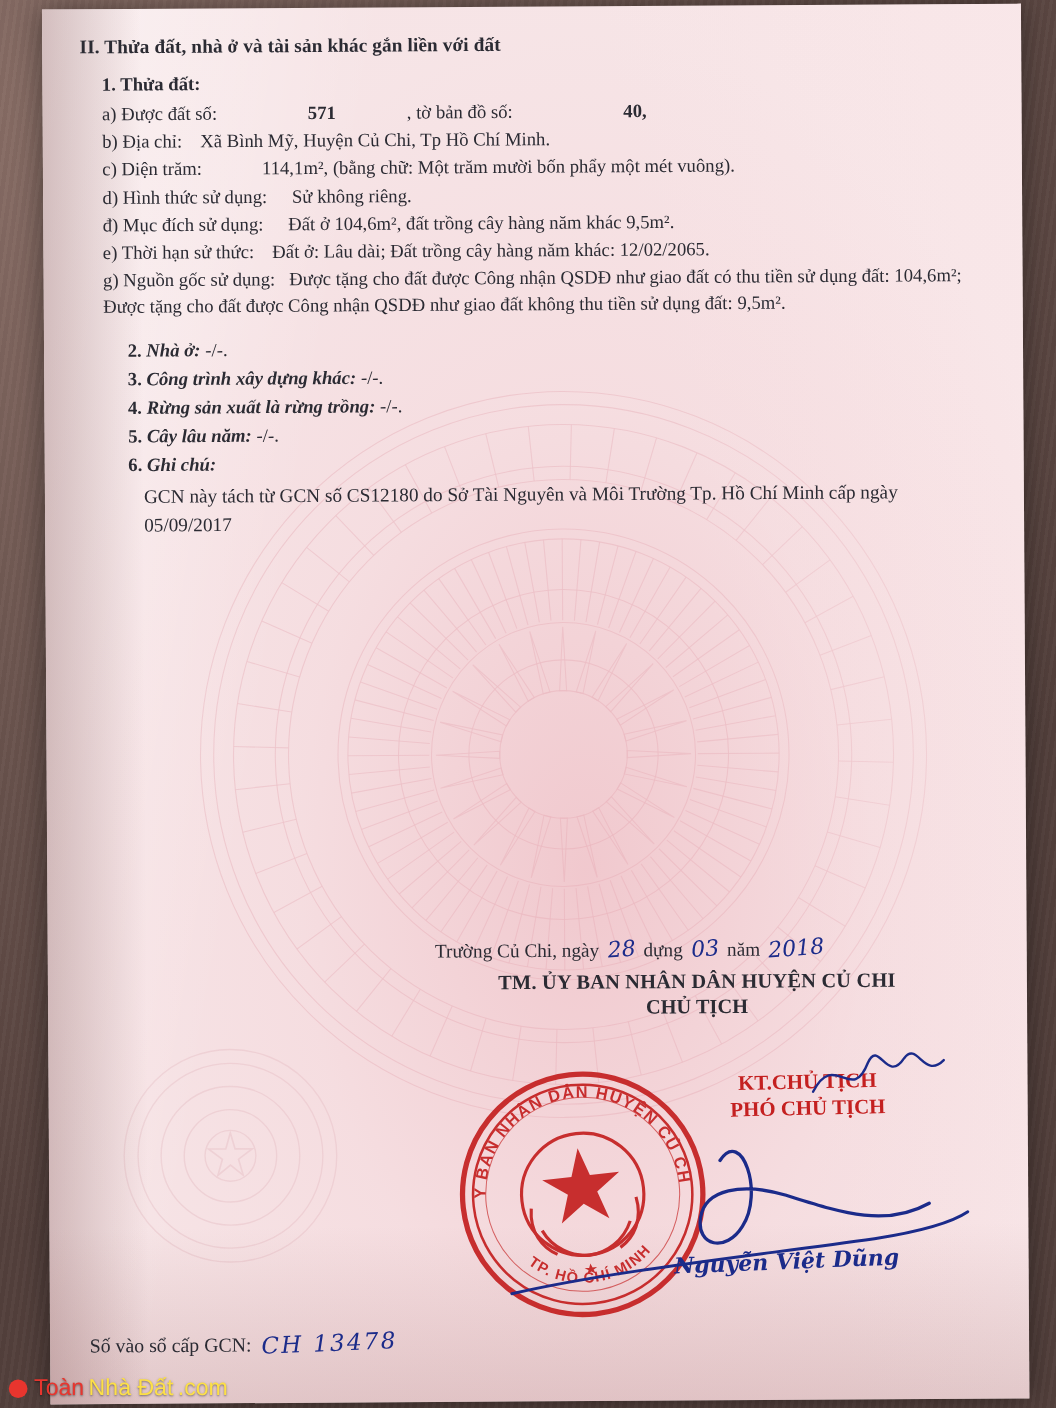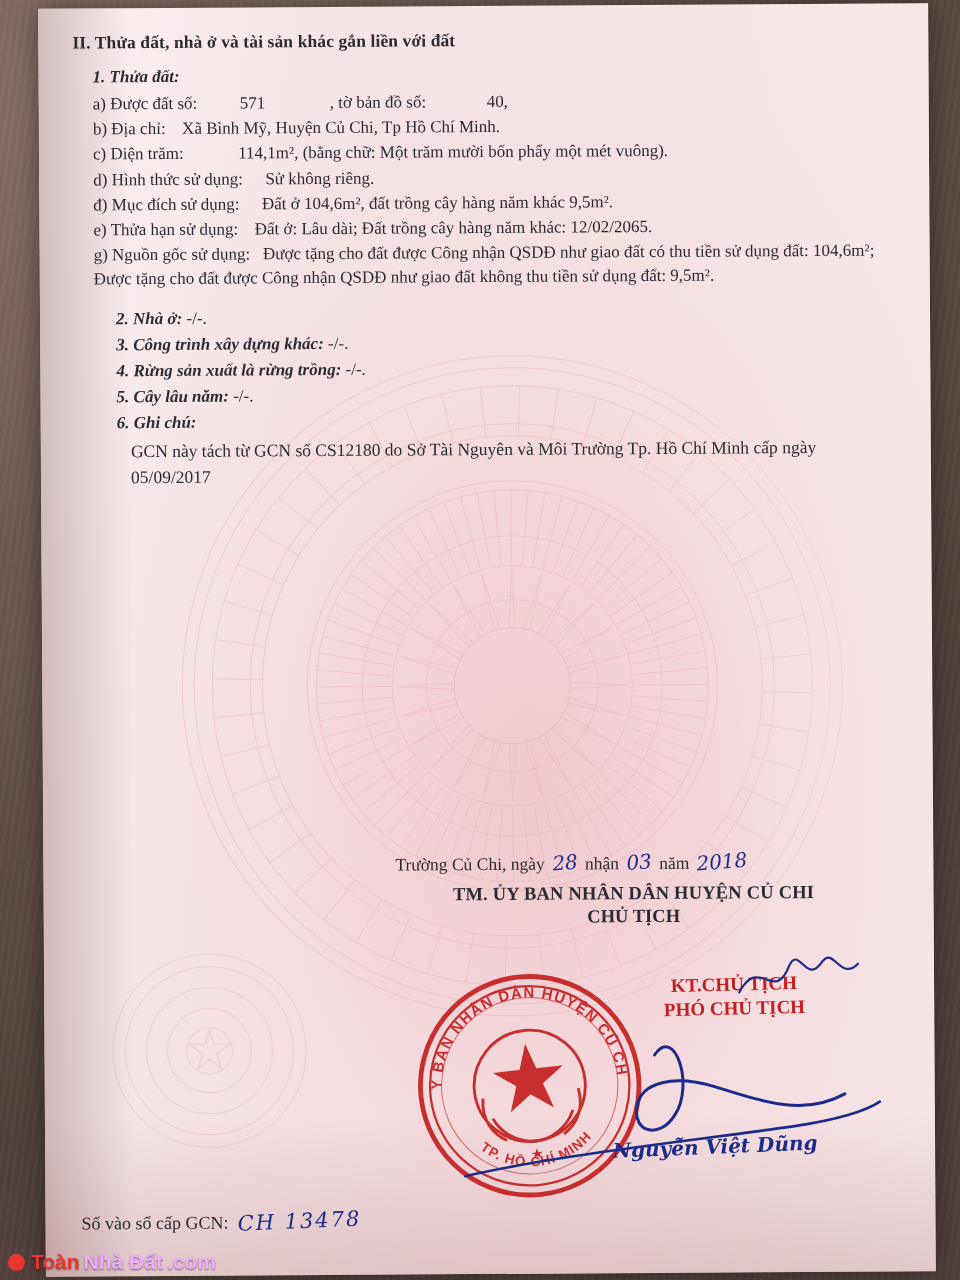--- a/index.html
+++ b/index.html
@@ -67,28 +67,28 @@
   
   .content{
     position:absolute;left:28px;top:24px;width:830px;
     color:#2b2b33;
   }
   .h-sec{
     font-weight:bold;font-size:17.5px;letter-spacing:.1px;
     margin:0 0 12px 6px;
   }
   .lvl1{margin-left:26px;font-size:17px;line-height:1.42;}
-  .lvl1 b{font-weight:normal;}
+  .lvl1 b{font-weight:bold;margin-left:40px;}
   .row{margin:0 0 1px 0;white-space:nowrap;}
   .row.wrap{white-space:normal;}
   .lbl{display:inline-block;}
   .val{}
   .item{margin:0 0 4px 0;font-size:17px;}
   .item .t{font-weight:bold;font-style:italic;}
-  .num{font-weight:bold;font-style:italic;}
+  .num{font-weight:bold;}
   .note-body{margin-left:14px;font-size:17.5px;line-height:1.45;}
   ul,li{list-style:none;margin:0;padding:0;}
 
   .sec2{margin-top:18px;margin-left:48px;}
   .sec2 .item{margin-bottom:6px;}
 
   
   .sign{
     position:absolute;left:330px;top:845px;width:520px;text-align:center;
     color:#2b2b33;
@@ -129,24 +129,24 @@
   }
   .bottom .hand-num{
     font-family:"DejaVu Serif", serif;color:#1b2b8a;font-size:21px;
     font-style:italic;display:inline-block;transform:rotate(-2deg);margin-left:4px;
     letter-spacing:2px;
   }
 
   
   .wm{
     position:absolute;left:8px;bottom:6px;display:flex;align-items:center;gap:4px;
-    color:#e8352e;font-family:"Liberation Sans", sans-serif;font-weight:bold;font-size:21px;
+    color:#e8352e;font-family:"Liberation Sans", sans-serif;font-weight:normal;font-size:21px;
     text-shadow:0 1px 2px rgba(0,0,0,.5);
   }
-  .wm .w2{color:#f0abfc;}
+  .wm .w2{color:#fde047;}
   .wm .dot{
     width:17px;height:17px;border-radius:50%;
     background:#e8352e;display:inline-block;margin-right:2px;
   }
 </style>
 </head>
 <body>
 
 <div id="desk"></div>
 
@@ -369,21 +369,21 @@
         <span class="val">Sử không riêng.</span>
       </div>
 
       <div class="row">
         <span class="lbl">đ) Mục đích sử dụng:</span>
         <span style="display:inline-block;width:14px;"></span>
         <span class="val">Đất ở 104,6m², đất trồng cây hàng năm khác 9,5m².</span>
       </div>
 
       <div class="row">
-        <span class="lbl">e) Thửa hạn sử dụng:</span>
+        <span class="lbl">e) Thời hạn sử thức:</span>
         <span style="display:inline-block;width:8px;"></span>
         <span class="val">Đất ở: Lâu dài; Đất trồng cây hàng năm khác: 12/02/2065.</span>
       </div>
 
       <div class="row wrap" style="text-indent:0;">
         <span class="lbl">g) Nguồn gốc sử dụng:</span>
         <span>&nbsp;</span>
         <span class="val">Được tặng cho đất được Công nhận QSDĐ như giao đất có thu tiền sử dụng đất: 104,6m²; Được tặng cho đất được Công nhận QSDĐ như giao đất không thu tiền sử dụng đất: 9,5m².</span>
       </div>
     </div>
@@ -415,21 +415,21 @@
       </li>
       <li class="note-body" style="width:700px;">GCN này tách từ GCN số CS12180 do Sở Tài Nguyên và Môi Trường Tp. Hồ Chí Minh cấp ngày 05/09/2017</li>
     </ul>
 
   </div>
 
   <div class="sign">
     <div class="date">
       <span>Trường Củ Chi, ngày</span>
       <span class="hand">28</span>
-      <span>nhận</span>
+      <span>dựng</span>
       <span class="hand">03</span>
       <span>năm</span>
       <span class="hand">2018</span>
     </div>
     <div class="org">TM. ỦY BAN NHÂN DÂN HUYỆN CỦ CHI</div>
     <div class="role">CHỦ TỊCH</div>
   </div>
 
   <div class="red-stamp-text">
     <div>KT.CHỦ TỊCH</div>

